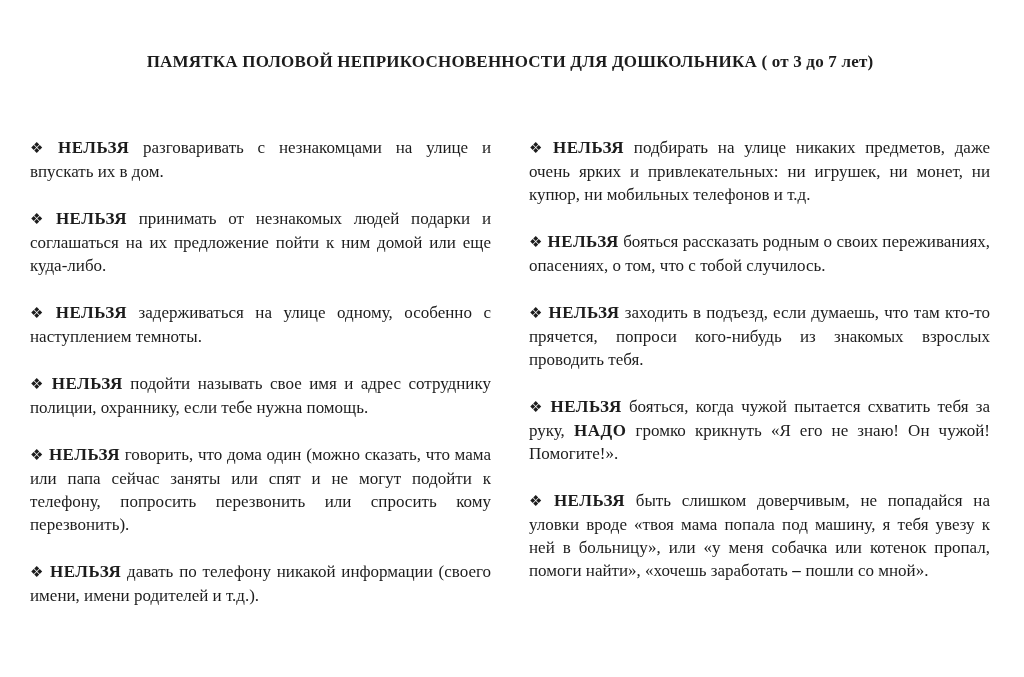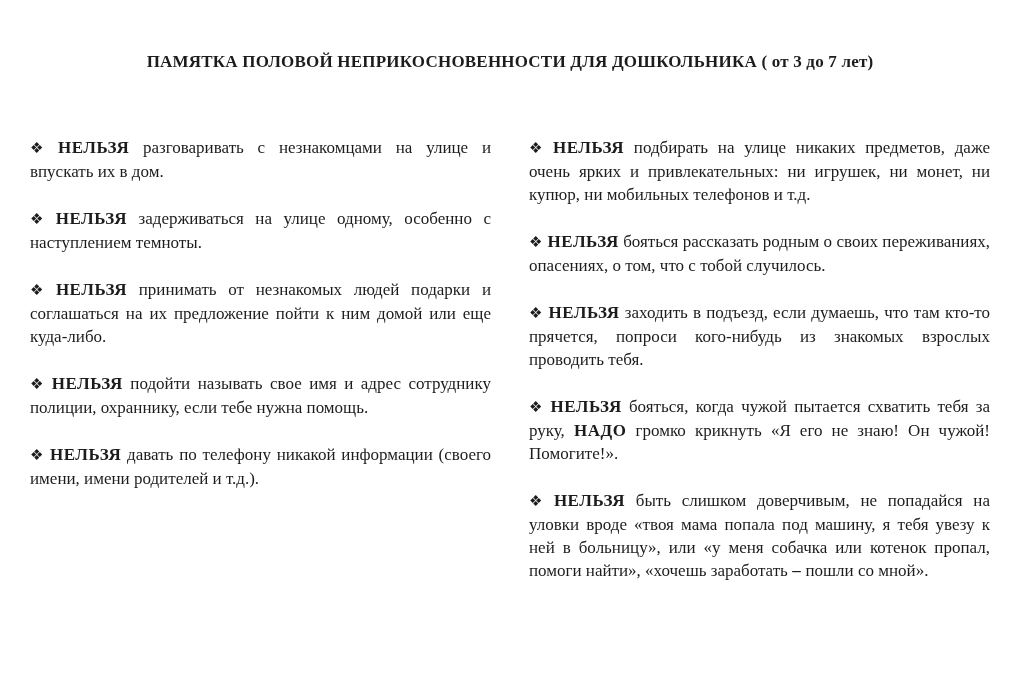--- a/index.html
+++ b/index.html
@@ -50,23 +50,24 @@
   }
 </style>
 </head>
 <body>
 
 <div class="page">
   <div class="title">ПАМЯТКА ПОЛОВОЙ НЕПРИКОСНОВЕННОСТИ ДЛЯ ДОШКОЛЬНИКА  ( от 3 до 7 лет)</div>
   <div class="columns">
     <div class="column">
         <p class="item"><span class="bullet">❖</span><span class="kw">НЕЛЬЗЯ</span><span> разговаривать с незнакомцами на улице и впускать их в дом.</span></p>
+        <p class="item"><span class="bullet">❖</span><span class="kw">НЕЛЬЗЯ</span><span> принимать от незнакомых людей подарки и соглашаться на их предложение пойти к ним домой или еще куда-либо.</span></p>
         <p class="item"><span class="bullet">❖</span><span class="kw">НЕЛЬЗЯ</span><span> задерживаться на улице одному, особенно с наступлением темноты.</span></p>
-        <p class="item"><span class="bullet">❖</span><span class="kw">НЕЛЬЗЯ</span><span> принимать от незнакомых людей подарки и соглашаться на их предложение пойти к ним домой или еще куда-либо.</span></p>
         <p class="item"><span class="bullet">❖</span><span class="kw">НЕЛЬЗЯ</span><span> подойти называть свое имя и адрес сотруднику полиции, охраннику, если тебе нужна помощь.</span></p>
+        <p class="item"><span class="bullet">❖</span><span class="kw">НЕЛЬЗЯ</span><span> говорить, что дома один (можно сказать, что мама или папа сейчас заняты или спят и не могут подойти к телефону, попросить перезвонить или спросить кому перезвонить).</span></p>
         <p class="item"><span class="bullet">❖</span><span class="kw">НЕЛЬЗЯ</span><span> давать по телефону никакой информации (своего имени, имени родителей и т.д.).</span></p>
       </div>
     <div class="column">
         <p class="item"><span class="bullet">❖</span><span class="kw">НЕЛЬЗЯ</span><span> подбирать на улице никаких предметов, даже очень ярких и привлекательных: ни игрушек, ни монет, ни купюр, ни мобильных телефонов и т.д.</span></p>
         <p class="item"><span class="bullet">❖</span><span class="kw">НЕЛЬЗЯ</span><span> бояться рассказать родным о своих переживаниях, опасениях, о том, что с тобой случилось.</span></p>
         <p class="item"><span class="bullet">❖</span><span class="kw">НЕЛЬЗЯ</span><span> заходить в подъезд, если думаешь, что там кто-то прячется, попроси кого-нибудь из знакомых взрослых проводить тебя.</span></p>
         <p class="item"><span class="bullet">❖</span><span class="kw">НЕЛЬЗЯ</span><span> бояться, когда чужой пытается схватить тебя за руку, </span><span class="kw">НАДО</span><span> громко крикнуть «Я его не знаю! Он чужой! Помогите!».</span></p>
         <p class="item"><span class="bullet">❖</span><span class="kw">НЕЛЬЗЯ</span><span> быть слишком доверчивым, не попадайся на уловки вроде «твоя мама попала под машину, я тебя увезу к ней в больницу», или «у меня собачка или котенок пропал, помоги найти», «хочешь заработать </span><span class="kw">–</span><span> пошли со мной».</span></p>
       </div>
   </div>

